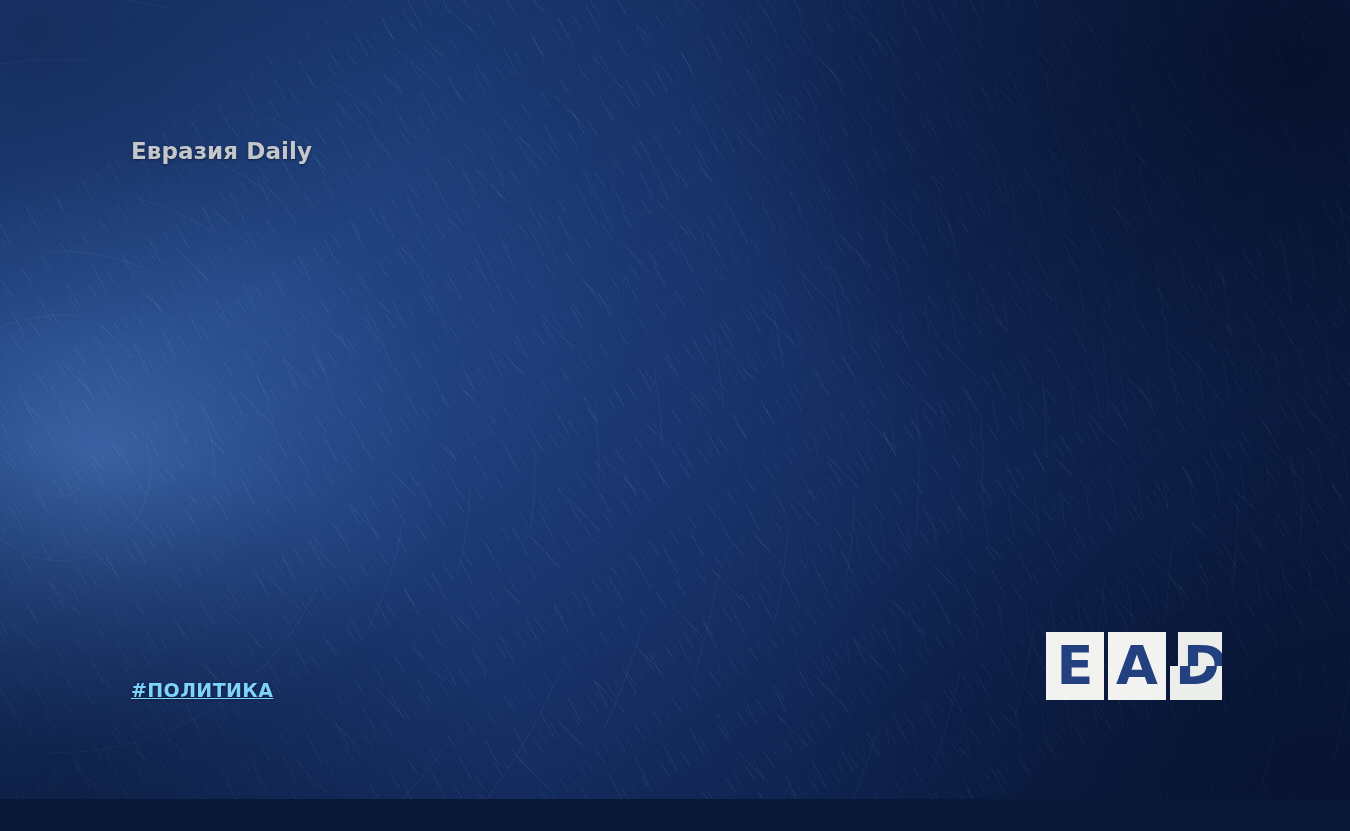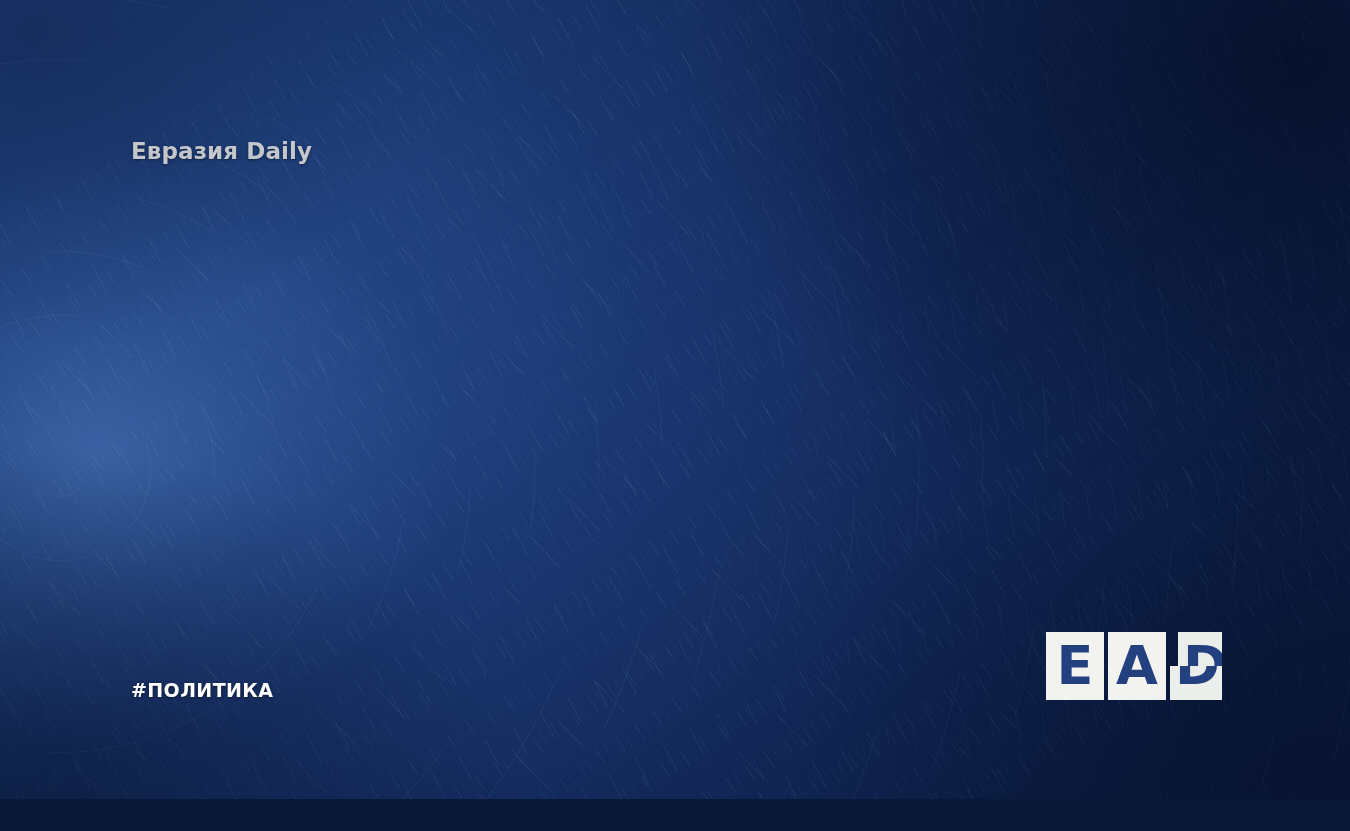--- a/index.html
+++ b/index.html
@@ -196,24 +196,25 @@
     color: #ffffff;
     letter-spacing: -0.2px;
     text-shadow: 0 2px 7px rgba(3,10,30,0.55);
   }
   .tag {
     position: absolute;
     left: 131px;
     top: 679px;
     font-size: 19px;
     font-weight: bold;
-    color: #ffffff;
+    color: #7dd3fc;
     letter-spacing: 0.4px;
     white-space: nowrap;
     text-shadow: 0 1px 3px rgba(0,0,0,0.45);
+    text-decoration: underline;
   }
 
   
   .logo {
     position: absolute;
     left: 1046px;
     top: 632px;
     width: 178px;
     height: 70px;
     display: flex;

